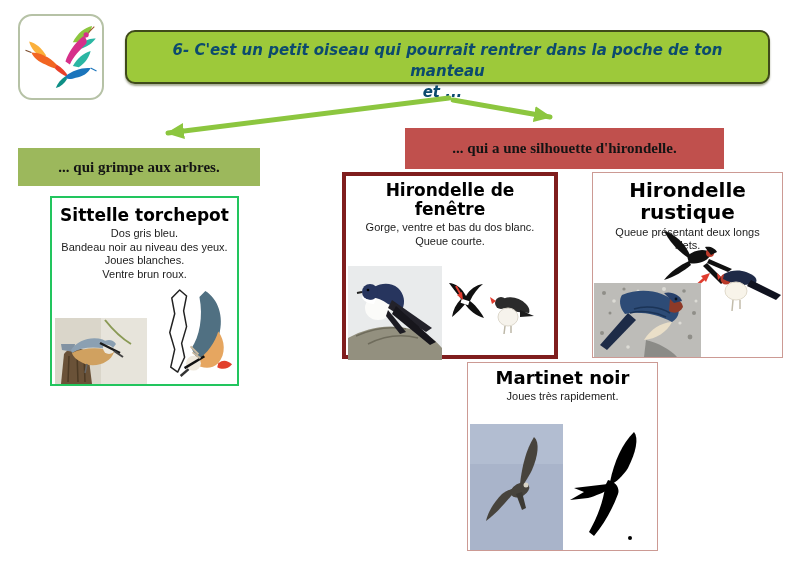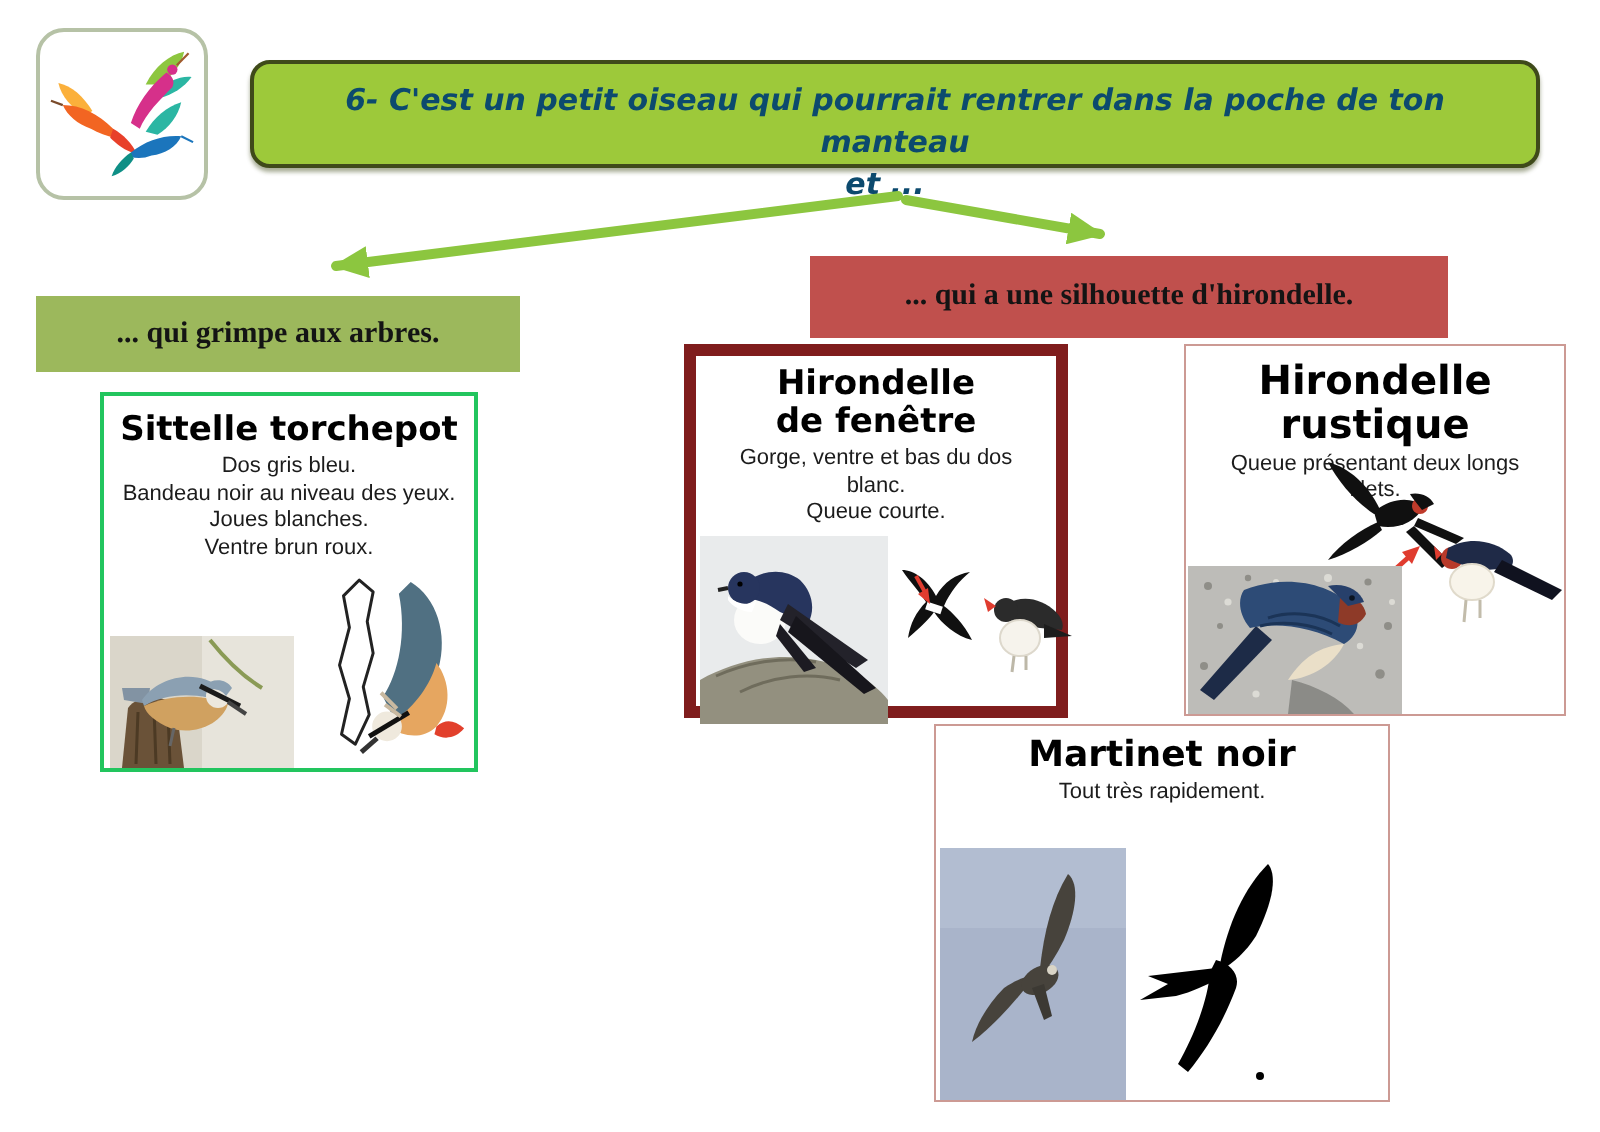--- a/index.html
+++ b/index.html
@@ -33,27 +33,27 @@
     position:absolute; background:#fff; text-align:center; color:#222;
   }
   .card .title {
     font-family:"DejaVu Sans", sans-serif; font-weight:bold; color:#000;
     line-height:1.12; padding:0 4px;
   }
   .card .desc { font-size:11px; line-height:1.24; color:#1c1c1c; }
   .card svg.img { position:absolute; display:block; }
   .card-sittelle { left:50px; top:196px; width:189px; height:190px; border:2px solid #22c55e; }
   .card-sittelle .title { font-size:17px; margin-top:8px; margin-bottom:2px; }
-  .card-fenetre  { left:342px; top:172px; width:192px; height:187px; border:6px solid #7f1d1d; }
+  .card-fenetre  { left:342px; top:172px; width:216px; height:187px; border:4px solid #7f1d1d; }
   .card-fenetre .title { font-size:17px; margin-top:5px; margin-bottom:2px; padding:0 26px; }
   .card-fenetre .desc { padding:0 10px; }
   .card-rustique { left:592px; top:172px; width:191px; height:186px; border:1px solid #cc9a94; }
   .card-rustique .title { font-size:20px; margin-top:6px; margin-bottom:2px; }
   .card-rustique .desc { padding:0 12px; }
-  .card-martinet { left:467px; top:362px; width:228px; height:189px; border:1px solid #cc9a94; }
+  .card-martinet { left:467px; top:362px; width:191px; height:189px; border:1px solid #cc9a94; }
   .card-martinet .title { font-size:18px; margin-top:5px; margin-bottom:2px; }
 </style>
 </head>
 <body>
 
 <div class="logo">
   <svg width="74" height="74" viewBox="0 0 100 100">
 
     <path d="M66,30 C72,18 82,10 92,8 C90,17 84,25 75,30 Z" fill="#8dc63f"></path>
     <path d="M70,36 C80,28 90,24 97,25 C92,32 84,37 76,39 Z" fill="#2bb6a3"></path>
@@ -209,21 +209,21 @@
     <path d="M76,16 C82,14 88,18 89,24 C86,30 80,31 75,28 Z" fill="#8e3a28"></path>
     <path d="M70,10 C78,8 86,12 88,18 L80,20 Z" fill="#27406b"></path>
     <circle cx="82" cy="16" r="1.4" fill="#0b1422"></circle>
     <path d="M78,39 C73,49 62,56 50,57 C57,46 66,40 78,39 Z" fill="#eadfc8"></path>
     <path d="M52,57 C64,60 76,66 83,74 L50,74 Z" fill="#8b8b87"></path>
   </svg>
 </div>
 
 <div class="card card-martinet">
   <div class="title">Martinet noir</div>
-  <div class="desc">Tout très rapidement.</div>
+  <div class="desc">Joues très rapidement.</div>
   <svg class="img" style="left:2px; top:61px;" width="93" height="126" viewBox="0 0 93 126">
     <rect width="93" height="126" fill="#a9b4ca"></rect>
     <rect width="93" height="40" fill="#b2bdd1"></rect>
     <path d="M50,60 C52,42 56,26 64,13 C70,18 68,32 62,46 C58,54 54,60 52,62 Z" fill="#47433c"></path>
     <path d="M46,66 C38,76 28,88 16,97 C18,88 24,78 32,70 C38,66 43,64 46,64 Z" fill="#47433c"></path>
     <ellipse cx="50" cy="66" rx="10" ry="6.5" fill="#47433c" transform="rotate(-30 50 66)"></ellipse>
     <circle cx="56" cy="61" r="2.5" fill="#d9d4c6"></circle>
     <path d="M46,70 L52,86 L56,84 L52,68 Z" fill="#3c3933"></path>
   </svg>
   <svg class="img" style="left:96px; top:63px;" width="87" height="122" viewBox="0 0 87 122">

